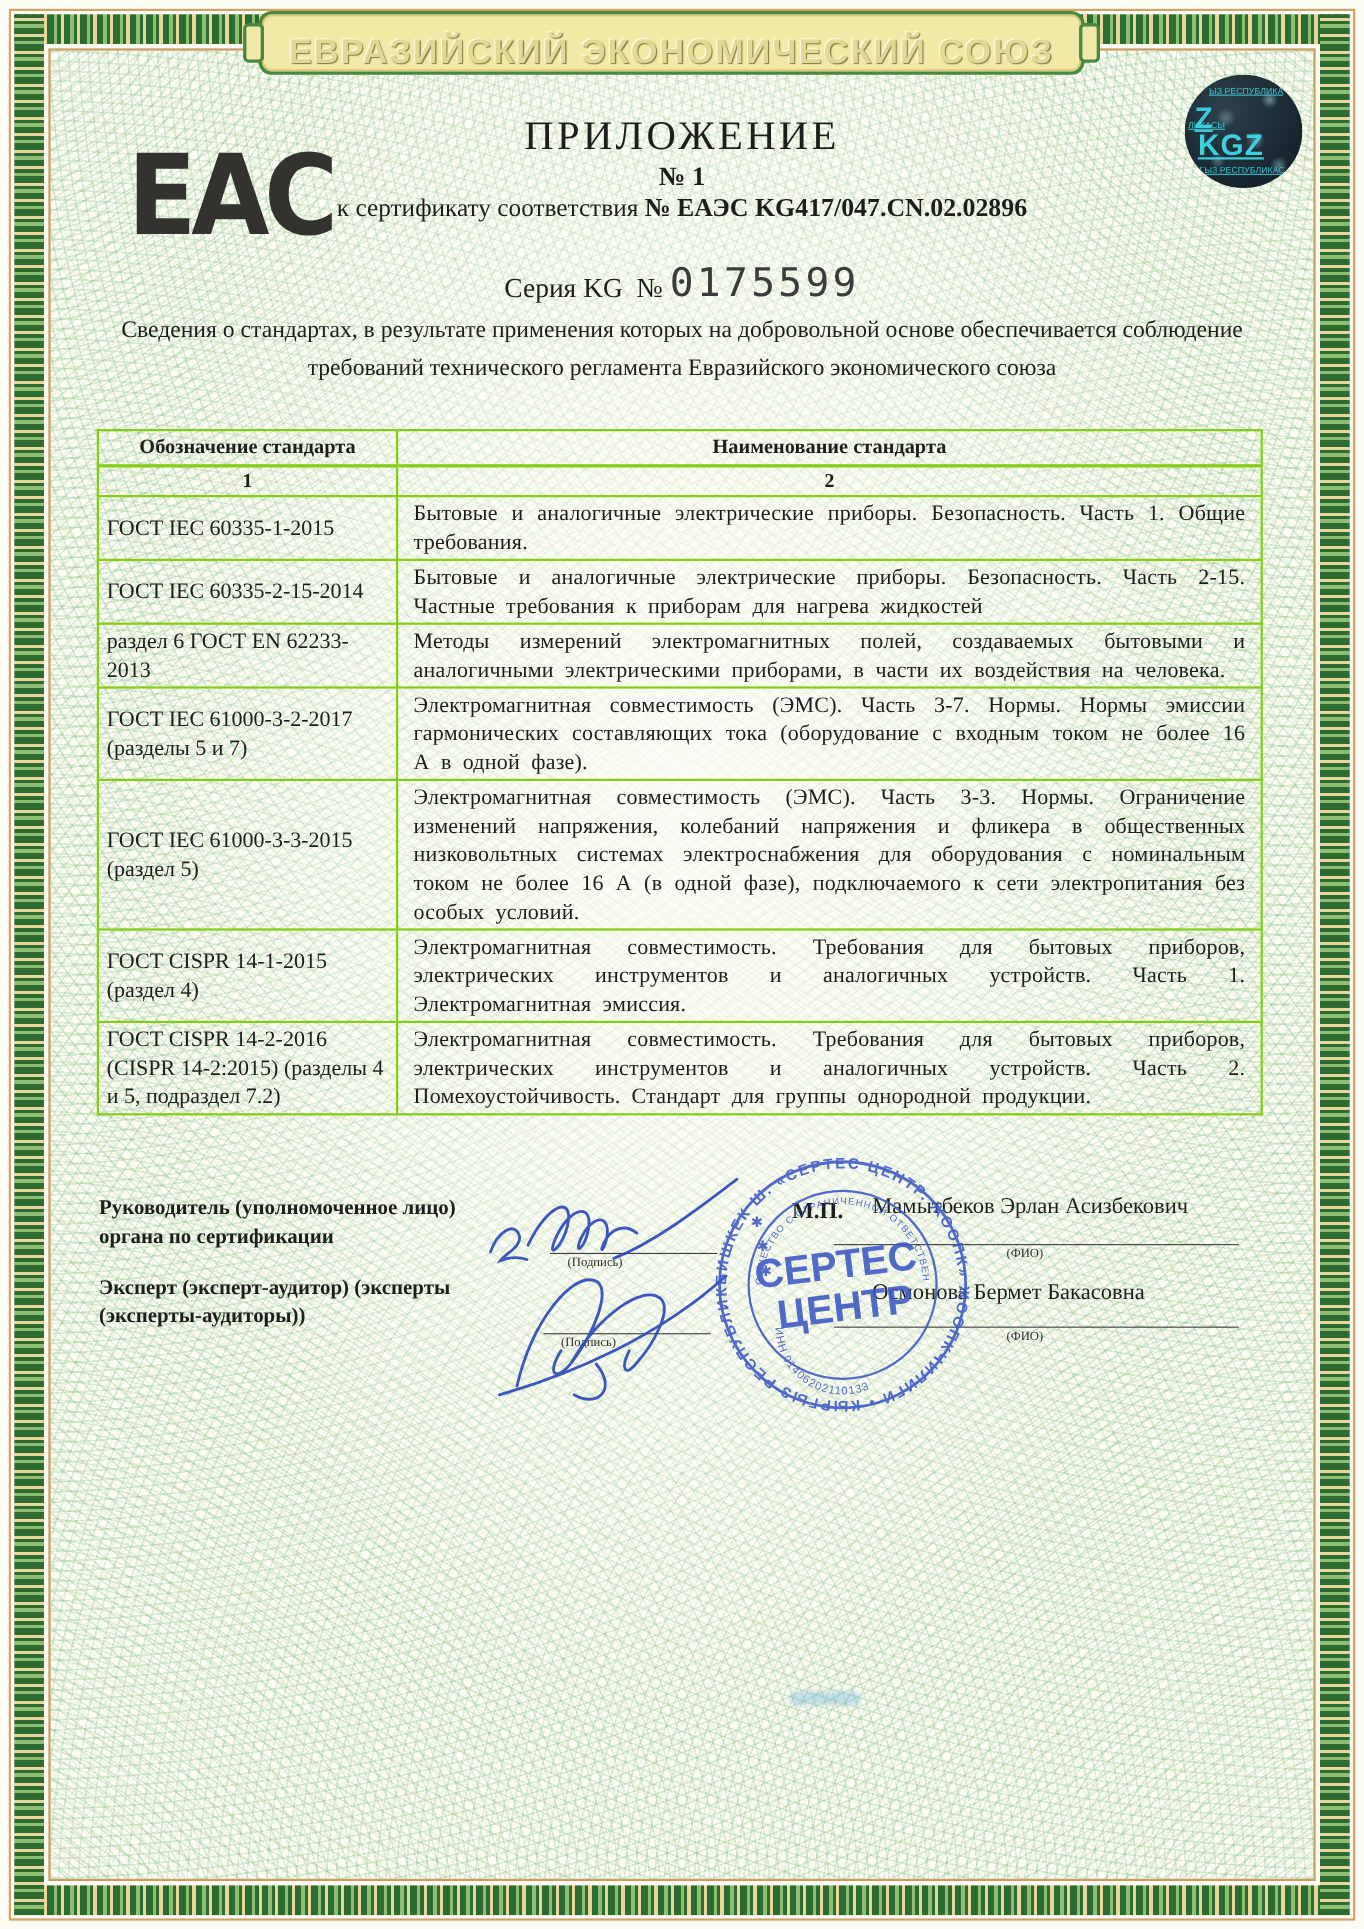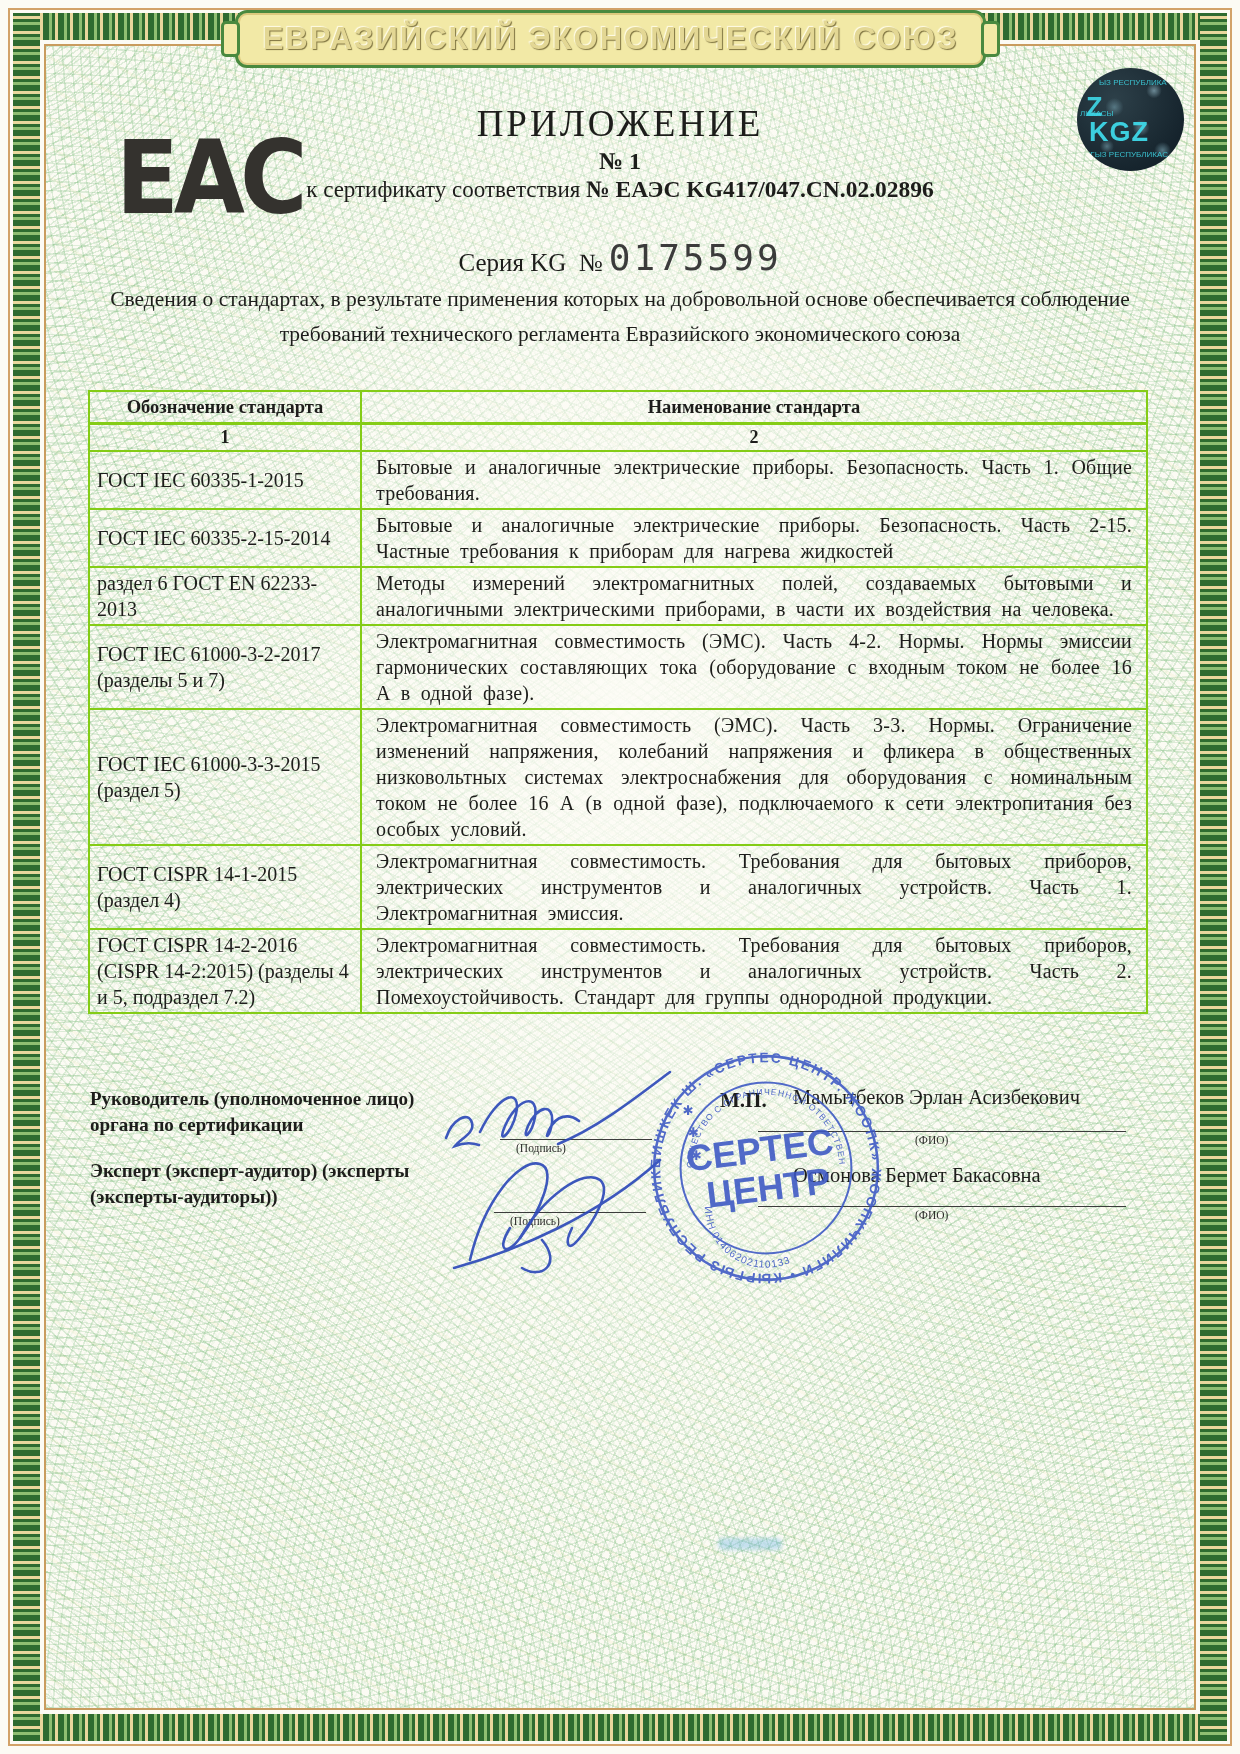--- a/index.html
+++ b/index.html
@@ -30,21 +30,21 @@
       repeating-radial-gradient(circle at 104% 104%,rgba(108,180,110,.20) 0 1.5px, transparent 1.5px 9px),
       repeating-linear-gradient(55deg,  rgba(150,205,150,.10) 0 2px, transparent 2px 11px),
       repeating-linear-gradient(-55deg, rgba(150,205,150,.10) 0 2px, transparent 2px 11px),
       repeating-linear-gradient(30deg,  rgba(235,225,160,.14) 0 3px, transparent 3px 26px);
   }
   
   .banner {
     position:absolute; left:235px; top:10px; width:745px; height:52px;
     background:#f2e9a6; border:3px solid #49893f; border-radius:12px;
     box-shadow:inset 0 0 0 2px #dcc97e;
-    display:flex; align-items:center; justify-content:center; z-index:5;
+    display:flex; align-items:flex-end; justify-content:center; z-index:5;
   }
   .banner:before,.banner:after {
     content:""; position:absolute; top:50%; width:13px; height:30px;
     background:#f2e9a6; border:3px solid #49893f; border-radius:5px;
     transform:translateY(-50%);
   }
   .banner:before { left:-17px; } .banner:after { right:-17px; }
   .banner .txt {
     font-family:"Liberation Sans", sans-serif; font-weight:bold;
     font-size:31px; letter-spacing:2px; color:#e3d794;
@@ -62,21 +62,21 @@
     position:absolute; left:1077px; top:68px; width:107px; height:103px; border-radius:50%;
     background:
       radial-gradient(circle 11px at 72% 22%, rgba(170,210,225,.55), transparent 70%),
       radial-gradient(circle 13px at 35% 38%, rgba(140,190,205,.45), transparent 70%),
       radial-gradient(circle 12px at 60% 58%, rgba(160,205,220,.5),  transparent 70%),
       radial-gradient(circle 10px at 28% 76%, rgba(150,200,215,.45), transparent 70%),
       radial-gradient(circle 12px at 80% 80%, rgba(150,200,215,.5),  transparent 70%),
       radial-gradient(circle at 35% 30%, #2d4049, #15232c 75%);
     overflow:hidden; z-index:4;
   }
-  .holo span { position:absolute; color:#3fd9e8; font-family:"Liberation Sans", sans-serif; }
+  .holo span { position:absolute; color:#3fd9e8; font-family:"Liberation Sans", sans-serif;text-decoration:underline; }
   .holo .z    { left:9px;  top:24px; font-size:27px; font-weight:bold; opacity:.9; }
   .holo .kgz  { left:12px; top:49px; font-size:27px; font-weight:bold; letter-spacing:1px; opacity:.95; }
   .holo .s1   { left:22px; top:10px; font-size:8px; opacity:.85; }
   .holo .s2   { left:3px;  top:41px; font-size:8px; opacity:.85; }
   .holo .s3   { left:8px;  top:82px; font-size:8px; opacity:.85; }
   
   .hblock { position:absolute; left:110px; width:1020px; text-align:center; }
   .h-title   { top:102px; font-size:37px; letter-spacing:3px; }
   .h-num     { top:148px; font-size:24px; font-weight:bold; }
   .h-cert    { top:176px; font-size:23px; }
@@ -182,21 +182,21 @@
         <tr>
           <td class="c1">ГОСТ IEC 60335-2-15-2014</td>
           <td class="c2">Бытовые и аналогичные электрические приборы. Безопасность. Часть 2-15. Частные требования к приборам для нагрева жидкостей</td>
         </tr>
         <tr>
           <td class="c1">раздел 6 ГОСТ EN 62233-2013</td>
           <td class="c2">Методы измерений электромагнитных полей, создаваемых бытовыми и аналогичными электрическими приборами, в части их воздействия на человека.</td>
         </tr>
         <tr>
           <td class="c1">ГОСТ IEC 61000-3-2-2017 (разделы 5 и 7)</td>
-          <td class="c2">Электромагнитная совместимость (ЭМС). Часть 4-2. Нормы. Нормы эмиссии гармонических составляющих тока (оборудование с входным током не более 16 А в одной фазе).</td>
+          <td class="c2">Электромагнитная совместимость (ЭМС). Часть 3-7. Нормы. Нормы эмиссии гармонических составляющих тока (оборудование с входным током не более 16 А в одной фазе).</td>
         </tr>
         <tr>
           <td class="c1">ГОСТ IEC 61000-3-3-2015 (раздел 5)</td>
           <td class="c2">Электромагнитная совместимость (ЭМС). Часть 3-3. Нормы. Ограничение изменений напряжения, колебаний напряжения и фликера в общественных низковольтных системах электроснабжения для оборудования с номинальным током не более 16 А (в одной фазе), подключаемого к сети электропитания без особых условий.</td>
         </tr>
         <tr>
           <td class="c1">ГОСТ CISPR 14-1-2015 (раздел 4)</td>
           <td class="c2">Электромагнитная совместимость. Требования для бытовых приборов, электрических инструментов и аналогичных устройств. Часть 1. Электромагнитная эмиссия.</td>
         </tr>
         <tr>

